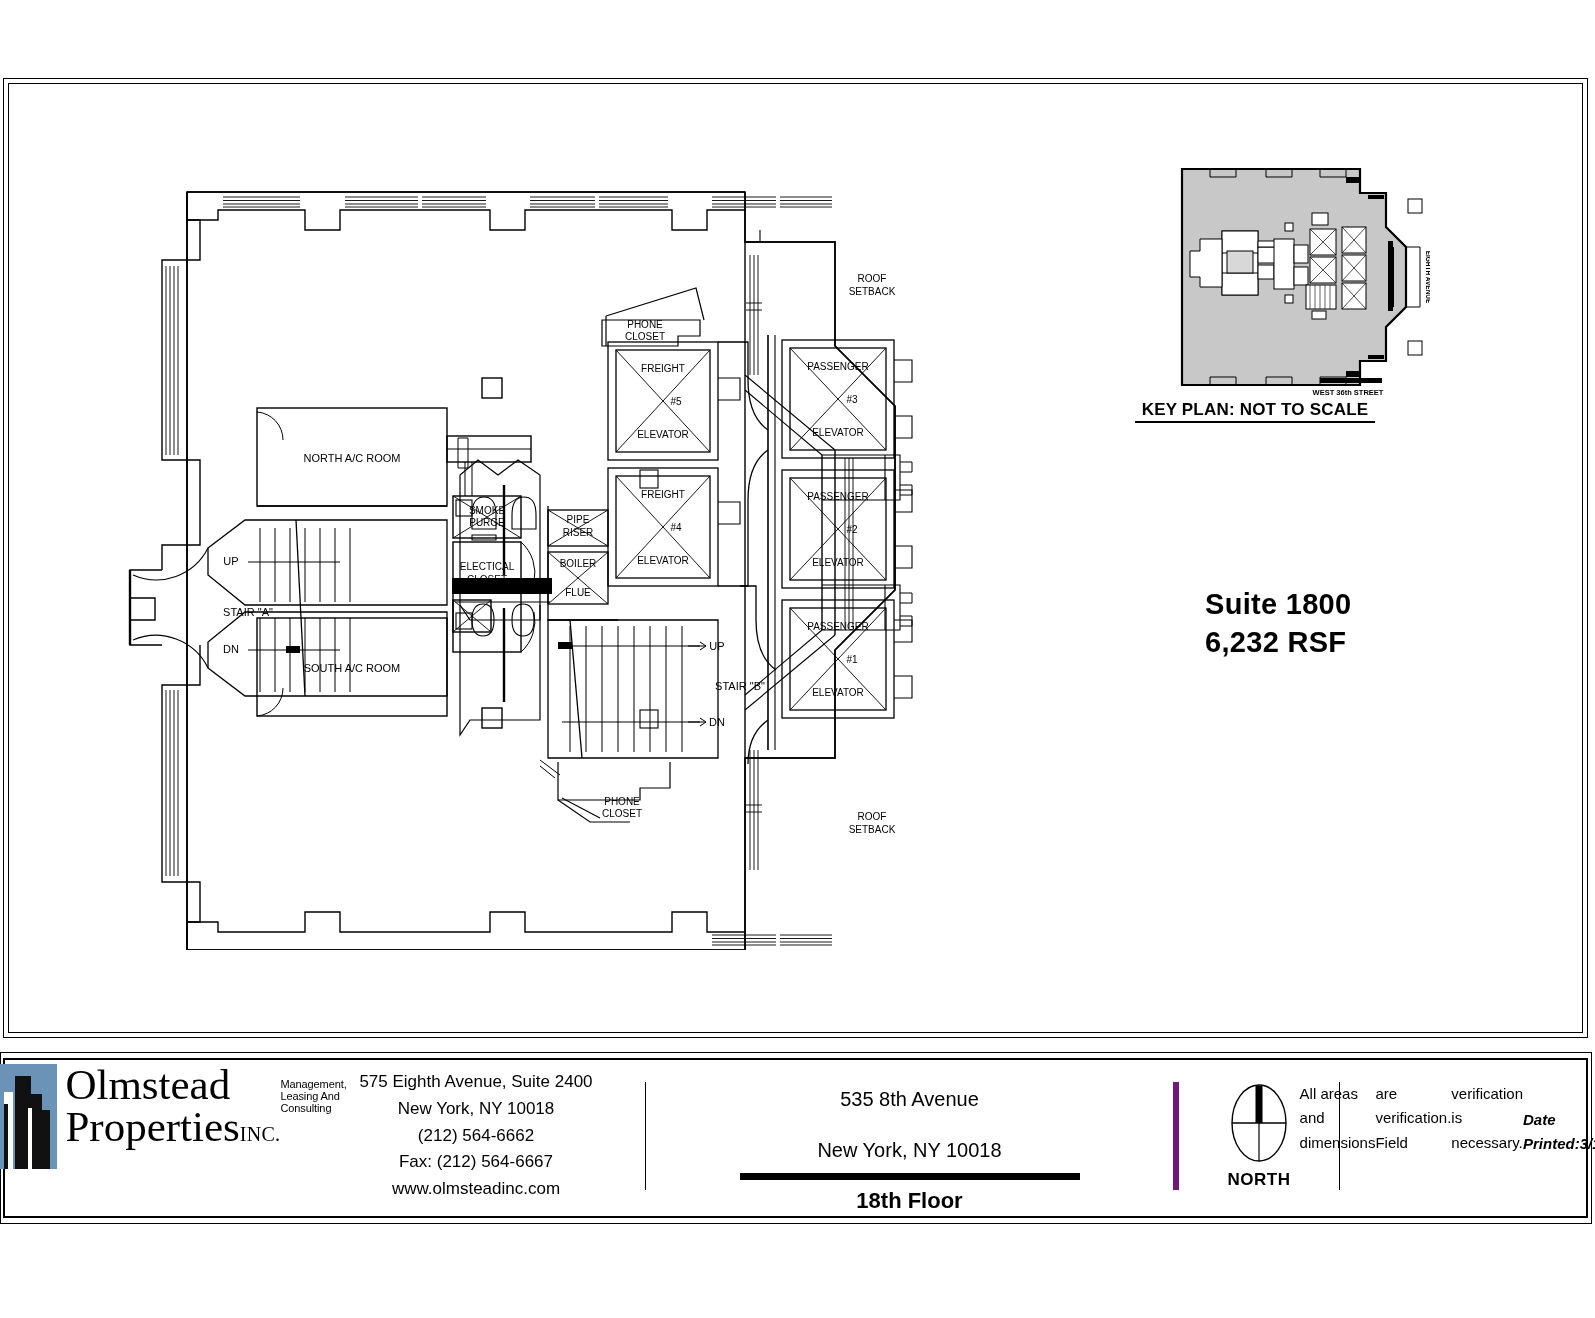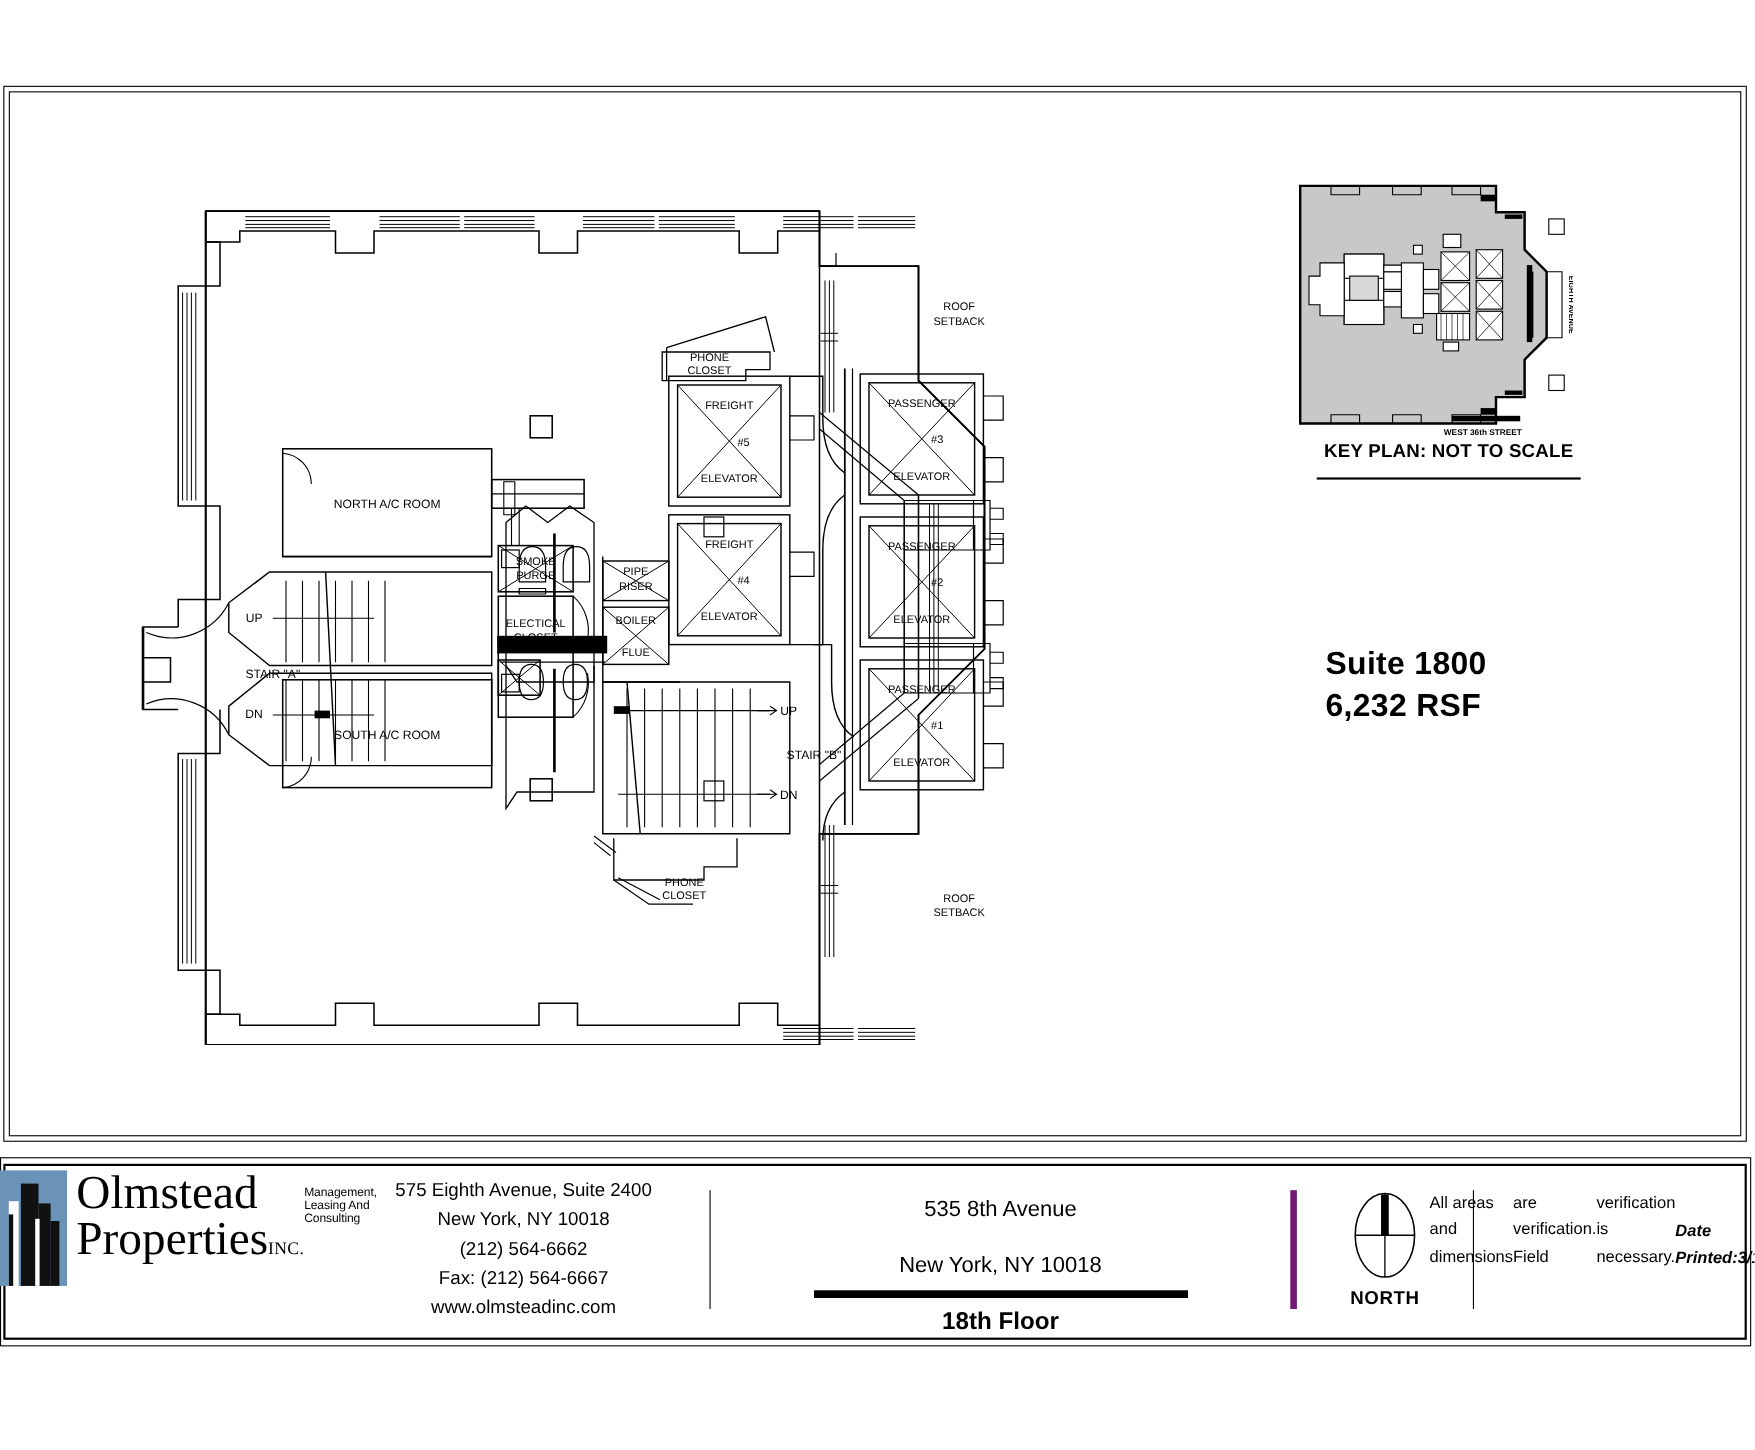--- a/index.html
+++ b/index.html
@@ -14,23 +14,23 @@
   .footer-frame{position:absolute;left:3px;top:1058px;width:1585px;height:160px;
               border:2px solid #000;box-sizing:border-box;}
   .footer-frame-outer{position:absolute;left:0px;top:1052px;width:1592px;height:172px;
               border:1px solid #000;box-sizing:border-box;}
 
   
   #floorplan{position:absolute;left:100px;top:150px;}
   #keyplan{position:absolute;left:1170px;top:155px;}
 
   
-  .keyplan-caption{position:absolute;left:1197px;top:400px;width:240px;
+  .keyplan-caption{position:absolute;left:1135px;top:400px;width:240px;
       text-align:center;font-size:17px;font-weight:bold;letter-spacing:.2px;
-      border-bottom:2px solid #000;padding-bottom:14px;}
+      border-bottom:2px solid #000;padding-bottom:1px;}
   .suite-block{position:absolute;left:1205px;top:585px;width:260px;
       font-size:29px;font-weight:bold;line-height:1.32;letter-spacing:.3px;}
 
   
   .footer{position:absolute;left:3px;top:1058px;width:1585px;height:160px;
       display:flex;align-items:stretch;box-sizing:border-box;}
   .f-cell{display:flex;flex-direction:row;justify-content:center;}
   .f-logo{width:300px;padding-left:18px;padding-top:6px;}
   .f-addr{width:310px;border-right:1px solid #000;
       display:flex;flex-direction:column;justify-content:center;
@@ -52,21 +52,21 @@
 
   
   .logo-row{display:flex;align-items:flex-start;}
   .logo-mark{width:62px;height:105px;background:#6b93b8;position:relative;
       margin-right:8px;flex:none;}
   .logo-mark i{position:absolute;background:#fff;display:block;}
   .logo-mark b{position:absolute;background:#111;display:block;}
   .logo-words{font-family:"Liberation Serif", serif;}
   .logo-words .w1{font-size:43px;line-height:.96;}
   .logo-words .w2{font-size:43px;line-height:1.0;}
-  .logo-words .w2 small{font-size:16px;letter-spacing:.3px;}
+  .logo-words .w2 small{font-size:20px;letter-spacing:.3px;}
   .logo-bar{height:9px;background:#1b7f90;width:278px;margin-top:2px;}
   .logo-tag{font-size:11px;margin-top:14px;letter-spacing:-.1px;}
 </style>
 </head>
 <body>
 
 <div class="plan-frame"></div>
 <div class="plan-frame-inner"></div>
 <div class="footer-frame-outer"></div>
 <div class="footer-frame"></div>

